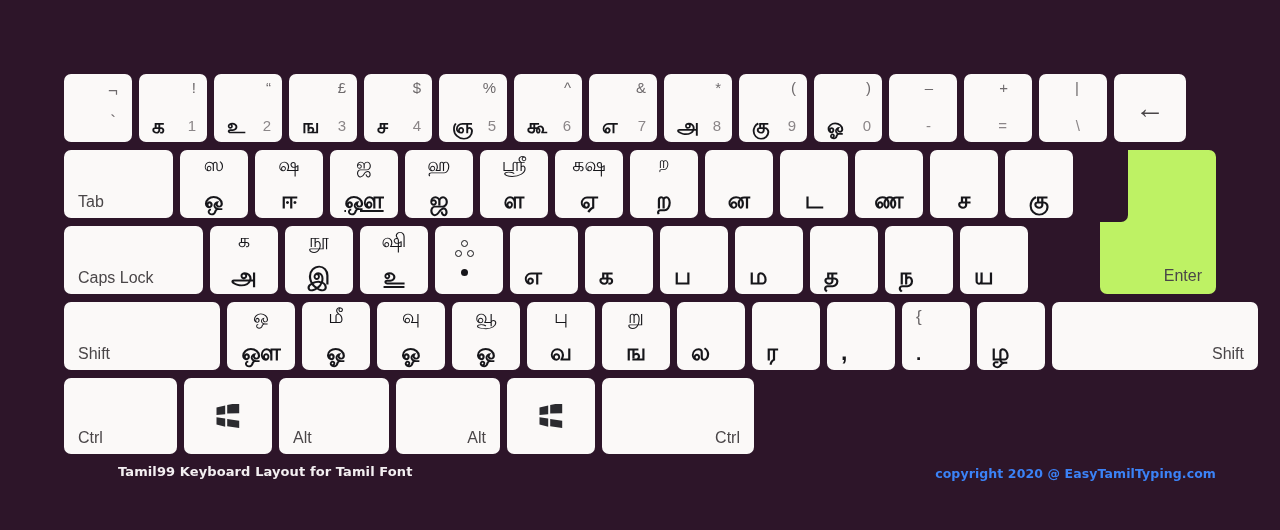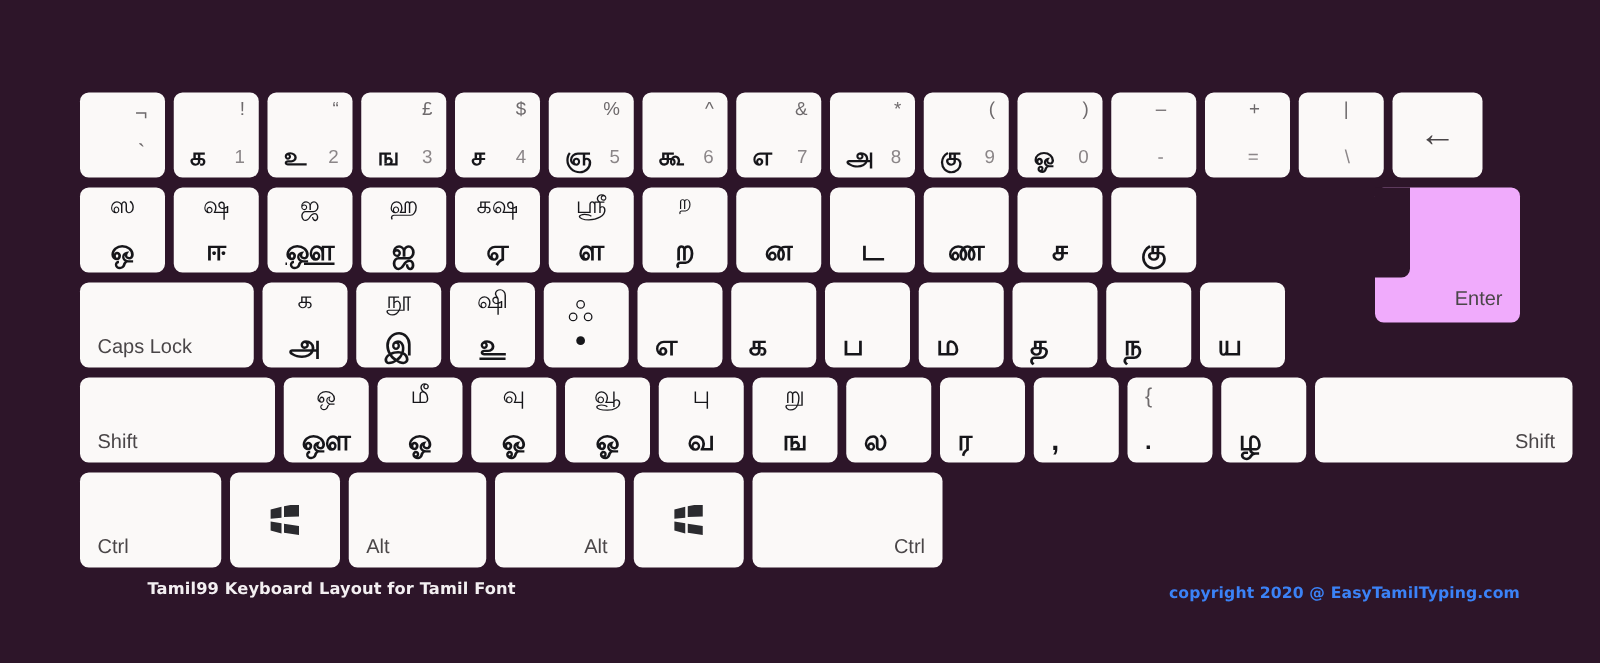--- a/index.html
+++ b/index.html
@@ -207,25 +207,25 @@
     color: #2b2b2f;
     font-family: "DejaVu Sans", sans-serif;
     font-weight: 600;
     letter-spacing: 0.2px;
   }
 
   
   .enter-key {
     position: absolute;
     box-sizing: border-box;
-    background: #f0abfc;
+    background: #bef264;
     left: 1036px;
     top: 76px;
     width: 116px;
-    height: 108px;
+    height: 144px;
     border-radius: 7px;
   }
   .enter-notch {
     position: absolute;
     background: #2d1529;
     left: 1036px;
     top: 76px;
     width: 28px;
     height: 72px;
     border-radius: 0 0 7px 0;
@@ -349,20 +349,23 @@
       <span class="lbl-br-num" style="right:27px;">\</span>
     </div>
 
     <div class="key w1" style="width:72px;">
       <span class="arrow-left">←</span>
     </div>
   </div>
 
   <div class="kb-row row-tab">
 
+    <div class="key w155">
+      <span class="lbl-mod-bl">Tab</span>
+    </div>
 
     <div class="key w1">
       <span class="lbl-top-c">ஸ</span>
       <span class="lbl-bot-c">ஒ</span>
     </div>
 
     <div class="key w1">
       <span class="lbl-top-c">ஷ</span>
       <span class="lbl-bot-c">ஈ</span>
     </div>
@@ -371,27 +374,27 @@
       <span class="lbl-top-c">ஜ</span>
       <span class="lbl-bot-c underline">ஔ</span>
     </div>
 
     <div class="key w1">
       <span class="lbl-top-c">ஹ</span>
       <span class="lbl-bot-c">ஜ</span>
     </div>
 
     <div class="key w1">
+      <span class="lbl-top-c">ஶ்ரீ</span>
+      <span class="lbl-bot-c">ள</span>
+    </div>
+
+    <div class="key w1">
       <span class="lbl-top-c">கஷ</span>
       <span class="lbl-bot-c">ஏ</span>
-    </div>
-
-    <div class="key w1">
-      <span class="lbl-top-c">ஶ்ரீ</span>
-      <span class="lbl-bot-c">ள</span>
     </div>
 
     <div class="key w1">
       <span class="lbl-top-c" style="font-size:16px;">ற</span>
       <span class="lbl-bot-c">ற</span>
     </div>
 
     <div class="key w1">
       <span class="lbl-single center">ன</span>
     </div>

